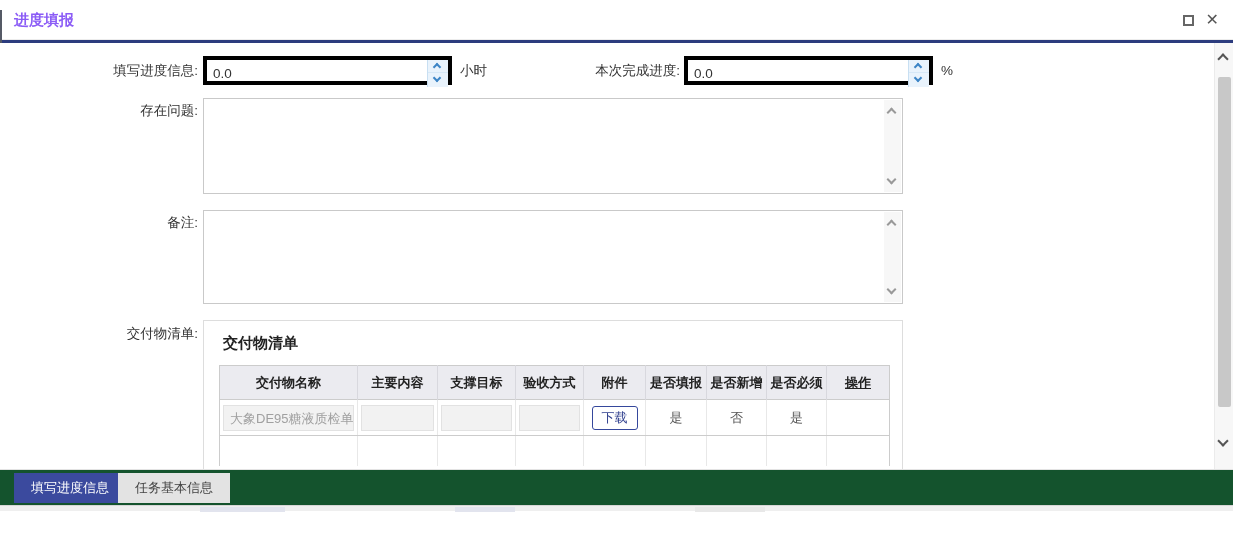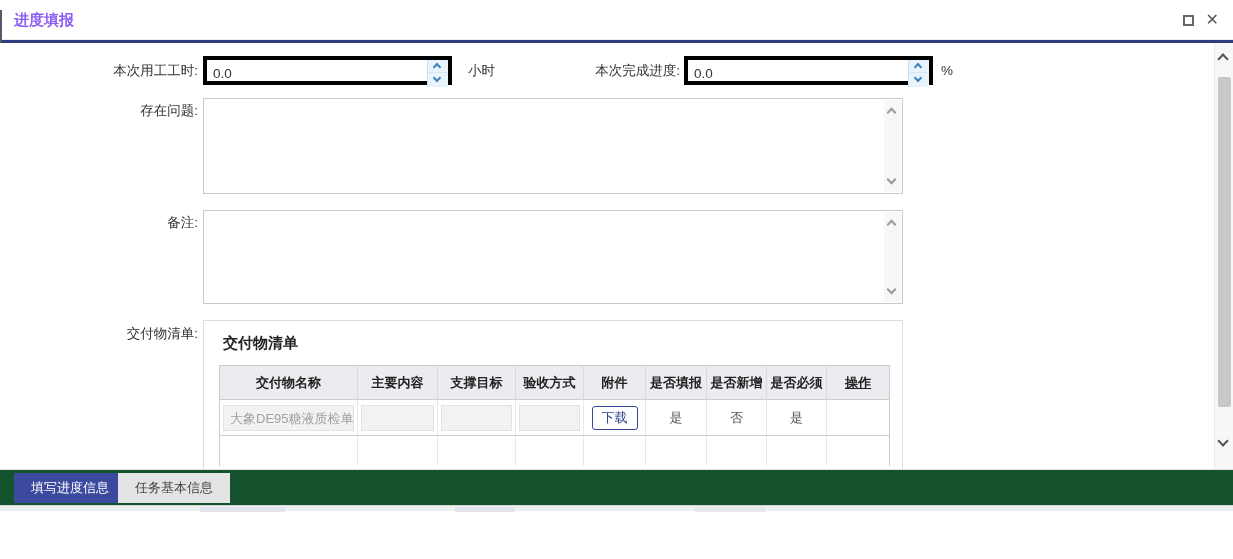--- a/index.html
+++ b/index.html
@@ -99,33 +99,33 @@
       <span class="max-box"></span>
       <span class="close-x">✕</span>
     </div>
   </div>
 
 
   <div class="divider"></div>
 
   <div class="content">
 
-    <div class="lbl" style="left:0;width:198px;top:13px;line-height:29px;">本次用工工时:</div>
+    <div class="lbl" style="left:0;width:198px;top:13px;line-height:29px;">填写进度信息:</div>
     <div class="num-field" style="left:203px;top:13px;">
       <input type="text" value="0.0" style="">
       <div class="spinner">
         <div class="spin-half spin-up">
             <span class="chev up"></span>
           </div>
         <div class="spin-half spin-dn">
             <span class="chev dn"></span>
           </div>
       </div>
     </div>
-    <span class="unit" style="left:460px;top:13px;line-height:29px;margin-left:8px;">小时</span>
+    <span class="unit" style="left:460px;top:13px;line-height:29px;">小时</span>
 
     <div class="lbl" style="left:480px;width:200px;top:13px;line-height:29px;">本次完成进度:</div>
     <div class="num-field" style="left:684px;top:13px;">
       <input type="text" value="0.0" style="">
       <div class="spinner">
         <div class="spin-half spin-up">
             <span class="chev up"></span>
           </div>
         <div class="spin-half spin-dn">
             <span class="chev dn"></span>

